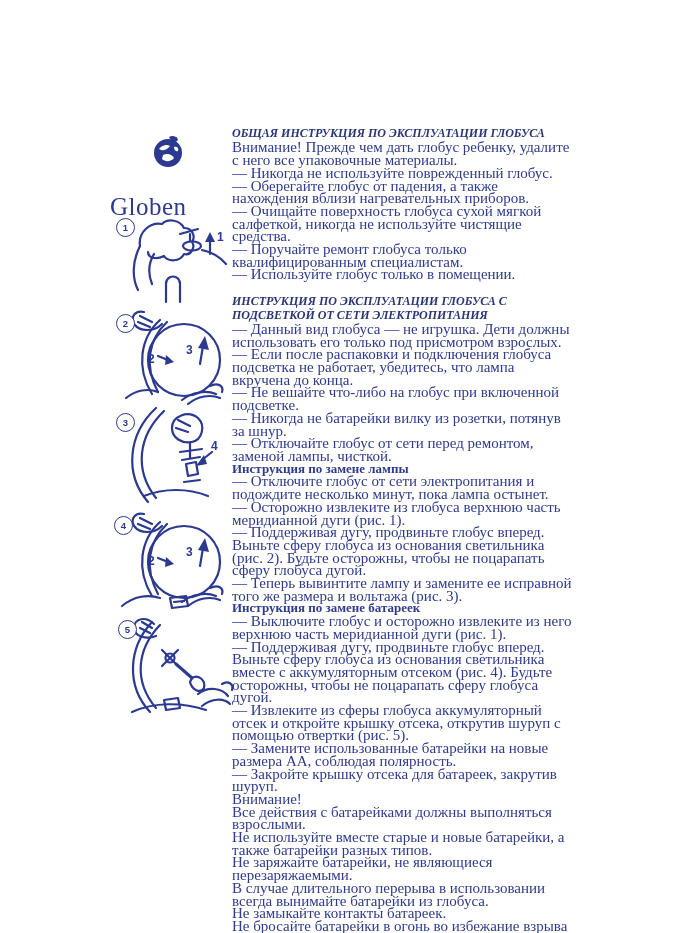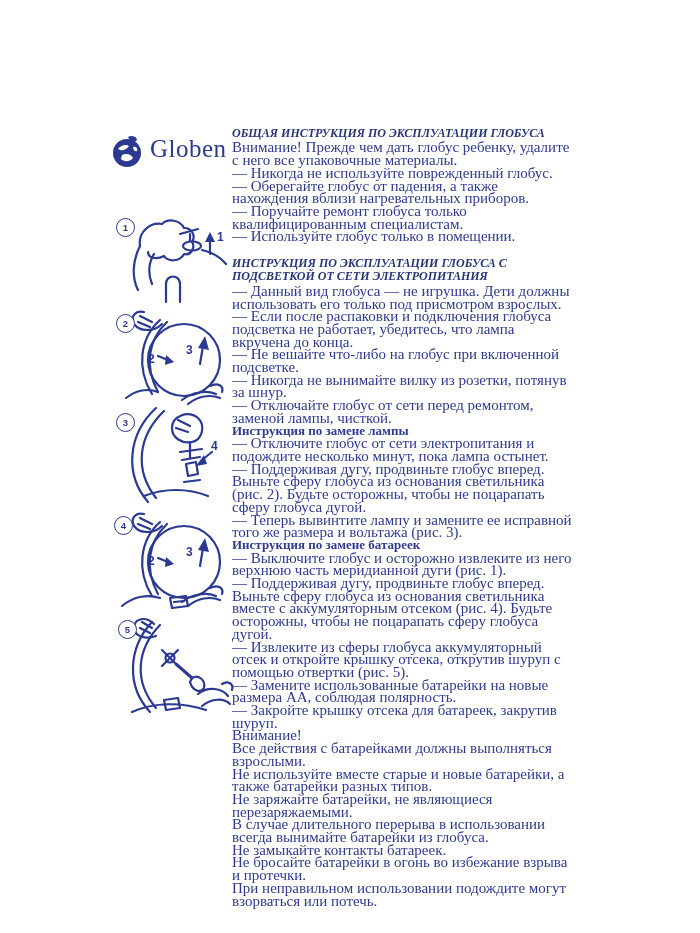--- a/index.html
+++ b/index.html
@@ -1,21 +1,21 @@
 <!DOCTYPE html>
 <html><head>
 <meta charset="utf-8">
 <style>
   html,body { margin:0; padding:0; background:#ffffff; }
   .page {
     position:relative; width:700px; height:933px; background:#ffffff;
     overflow:hidden; font-family:"Liberation Serif", serif; color:#2e3a8c;
   }
   
-  .logo { position:absolute; left:110px; top:135px; display:flex; align-items:flex-start; gap:4px; }
+  .logo { position:absolute; left:110px; top:135px; display:flex; align-items:flex-end; gap:20px;flex-direction:column; }
   .logo-text { font-size:25px; color:#2b3990; letter-spacing:0.5px; }
   
   .text-col { position:absolute; left:232px; top:127px; width:344px; }
   .h  { font-size:12px; font-weight:bold; line-height:13.4px; color:#283577; margin:0 16px 1px 0;font-style:italic; }
   .gap { margin-top:14px; }
   .s  { font-size:13px; font-weight:bold; line-height:12.7px; margin:0; }
   .p  { font-size:15px; line-height:12.7px; margin:0; }
   
   .fig { position:absolute; }
   .fig svg { display:block; }
@@ -170,30 +170,32 @@
         </g>
       </svg>
     </span>
   </div>
 
   <div class="text-col">
     <div class="h">ОБЩАЯ ИНСТРУКЦИЯ ПО ЭКСПЛУАТАЦИИ ГЛОБУСА</div>
     <div class="p">Внимание! Прежде чем дать глобус ребенку, удалите с него все упаковочные материалы.</div>
     <div class="p">— Никогда не используйте поврежденный глобус.</div>
     <div class="p">— Оберегайте глобус от падения, а также нахождения вблизи нагревательных приборов.</div>
+    <div class="p">— Очищайте поверхность глобуса сухой мягкой салфеткой, никогда не используйте чистящие средства.</div>
     <div class="p">— Поручайте ремонт глобуса только квалифицированным специалистам.</div>
     <div class="p">— Используйте глобус только в помещении.</div>
     <div class="h gap">ИНСТРУКЦИЯ ПО ЭКСПЛУАТАЦИИ ГЛОБУСА С ПОДСВЕТКОЙ ОТ СЕТИ ЭЛЕКТРОПИТАНИЯ</div>
     <div class="p">— Данный вид глобуса — не игрушка. Дети должны использовать его только под присмотром взрослых.</div>
     <div class="p">— Если после распаковки и подключения глобуса подсветка не работает, убедитесь, что лампа вкручена до конца.</div>
     <div class="p">— Не вешайте что-либо на глобус при включенной подсветке.</div>
-    <div class="p">— Никогда не вынимайте вилку из розетки, потянув за шнур.</div>
+    <div class="p">— Никогда не батарейки вилку из розетки, потянув за шнур.</div>
     <div class="p">— Отключайте глобус от сети перед ремонтом, заменой лампы, чисткой.</div>
     <div class="s">Инструкция по замене лампы</div>
     <div class="p">— Отключите глобус от сети электропитания и подождите несколько минут, пока лампа остынет.</div>
+    <div class="p">— Осторожно извлеките из глобуса верхнюю часть меридианной дуги (рис. 1).</div>
     <div class="p">— Поддерживая дугу, продвиньте глобус вперед. Выньте сферу глобуса из основания светильника (рис. 2). Будьте осторожны, чтобы не поцарапать сферу глобуса дугой.</div>
     <div class="p">— Теперь вывинтите лампу и замените ее исправной того же размера и вольтажа (рис. 3).</div>
     <div class="s">Инструкция по замене батареек</div>
     <div class="p">— Выключите глобус и осторожно извлеките из него верхнюю часть меридианной дуги (рис. 1).</div>
     <div class="p">— Поддерживая дугу, продвиньте глобус вперед. Выньте сферу глобуса из основания светильника вместе с аккумуляторным отсеком (рис. 4). Будьте осторожны, чтобы не поцарапать сферу глобуса дугой.</div>
     <div class="p">— Извлеките из сферы глобуса аккумуляторный отсек и откройте крышку отсека, открутив шуруп с помощью отвертки (рис. 5).</div>
     <div class="p">— Замените использованные батарейки на новые размера АА, соблюдая полярность.</div>
     <div class="p">— Закройте крышку отсека для батареек, закрутив шуруп.</div>
     <div class="p">Внимание!</div>
     <div class="p">Все действия с батарейками должны выполняться взрослыми.</div>

